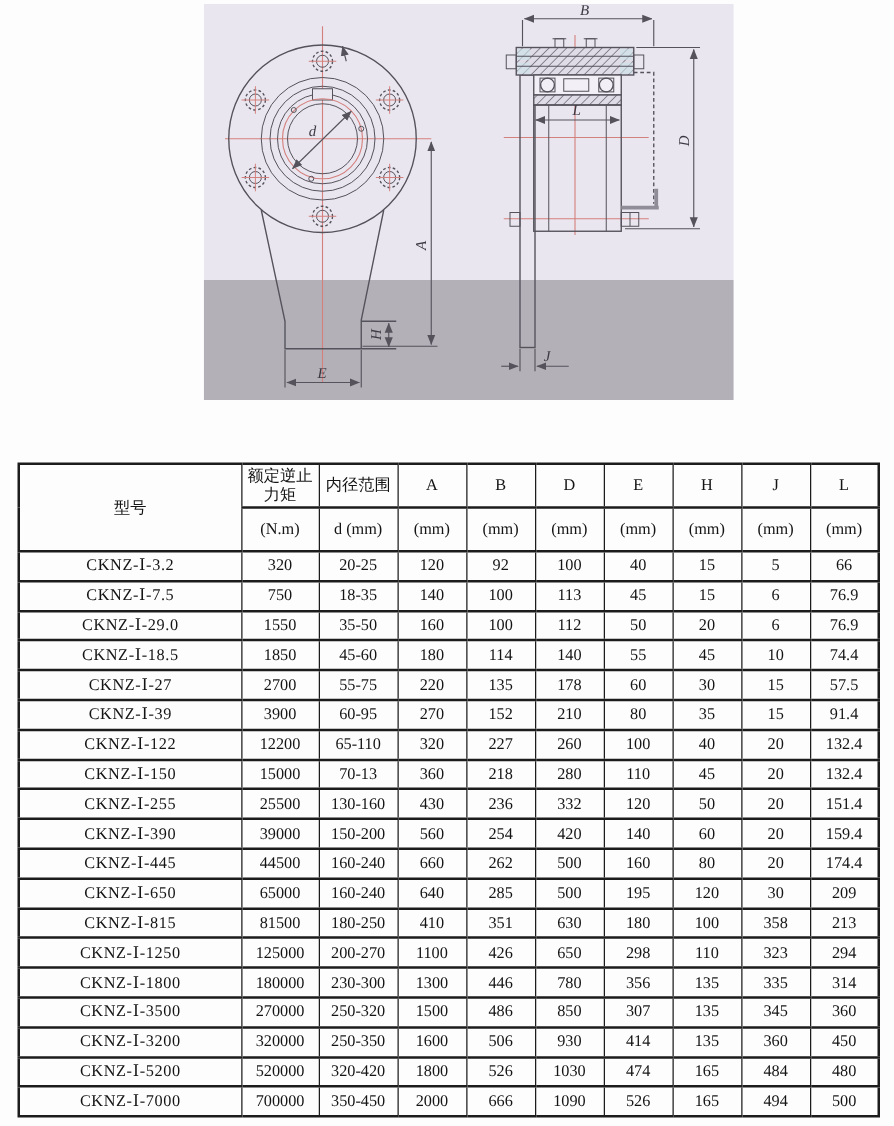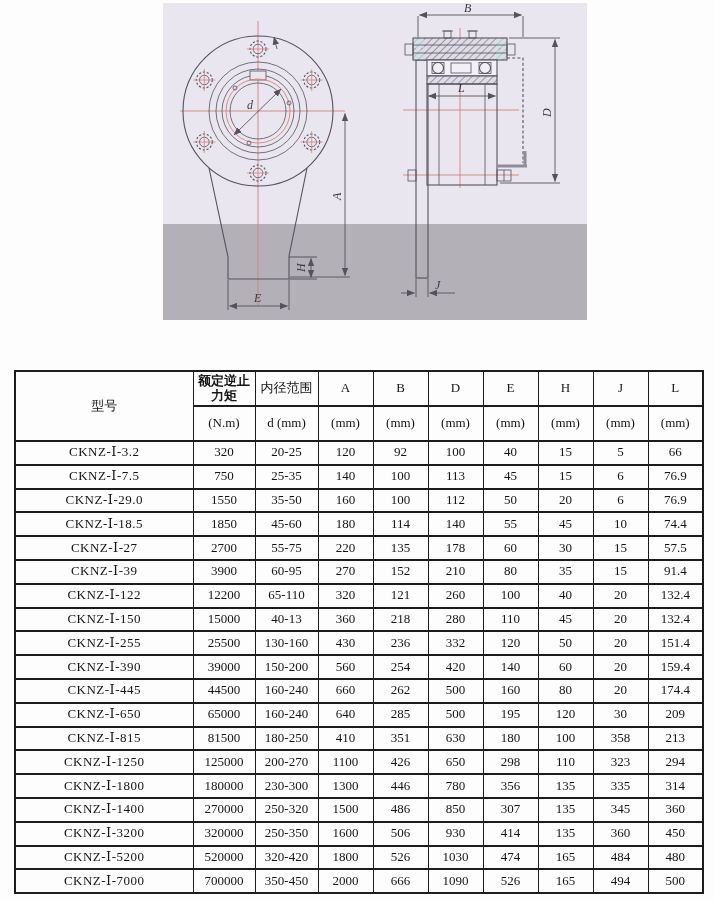--- a/index.html
+++ b/index.html
@@ -32,21 +32,21 @@
     border:1px solid var(--table-border);
     border-top-width:2px;border-bottom-width:2px;
     text-align:center;vertical-align:middle;
     font-size:13px;line-height:1.15;padding:0 2px;
     font-family:"Liberation Serif","DejaVu Serif",serif;
     font-weight:normal;color:var(--text);
     overflow:hidden;white-space:nowrap;
   }
   table.spec{border:2px solid var(--table-border);}
   table.spec thead th{height:33px;}
-  table.spec thead th.wrap{white-space:normal;font-weight:bold;}
+  table.spec thead th.wrap{white-space:normal;}
   table.spec tbody td{height:21.8px;}
   table.spec td.model-col{letter-spacing:.5px;}
 </style>
 </head>
 <body>
 
 <div class="drawing-panel">
   <svg width="424" height="317" viewBox="0 0 424 317">
     <defs>
       <marker id="arw" viewBox="0 0 10 10" refX="9.5" refY="5" markerWidth="9" markerHeight="9" orient="auto-start-reverse">
@@ -271,21 +271,21 @@
           <td>92</td>
           <td>100</td>
           <td>40</td>
           <td>15</td>
           <td>5</td>
           <td>66</td>
         </tr>
         <tr>
           <td class="model-col">CKNZ-Ⅰ-7.5</td>
           <td>750</td>
-          <td>25-35</td>
+          <td>18-35</td>
           <td>140</td>
           <td>100</td>
           <td>113</td>
           <td>45</td>
           <td>15</td>
           <td>6</td>
           <td>76.9</td>
         </tr>
         <tr>
           <td class="model-col">CKNZ-Ⅰ-29.0</td>
@@ -333,31 +333,31 @@
           <td>80</td>
           <td>35</td>
           <td>15</td>
           <td>91.4</td>
         </tr>
         <tr>
           <td class="model-col">CKNZ-Ⅰ-122</td>
           <td>12200</td>
           <td>65-110</td>
           <td>320</td>
-          <td>121</td>
+          <td>227</td>
           <td>260</td>
           <td>100</td>
           <td>40</td>
           <td>20</td>
           <td>132.4</td>
         </tr>
         <tr>
           <td class="model-col">CKNZ-Ⅰ-150</td>
           <td>15000</td>
-          <td>40-13</td>
+          <td>70-13</td>
           <td>360</td>
           <td>218</td>
           <td>280</td>
           <td>110</td>
           <td>45</td>
           <td>20</td>
           <td>132.4</td>
         </tr>
         <tr>
           <td class="model-col">CKNZ-Ⅰ-255</td>
@@ -437,21 +437,21 @@
           <td>230-300</td>
           <td>1300</td>
           <td>446</td>
           <td>780</td>
           <td>356</td>
           <td>135</td>
           <td>335</td>
           <td>314</td>
         </tr>
         <tr>
-          <td class="model-col">CKNZ-Ⅰ-1400</td>
+          <td class="model-col">CKNZ-Ⅰ-3500</td>
           <td>270000</td>
           <td>250-320</td>
           <td>1500</td>
           <td>486</td>
           <td>850</td>
           <td>307</td>
           <td>135</td>
           <td>345</td>
           <td>360</td>
         </tr>

